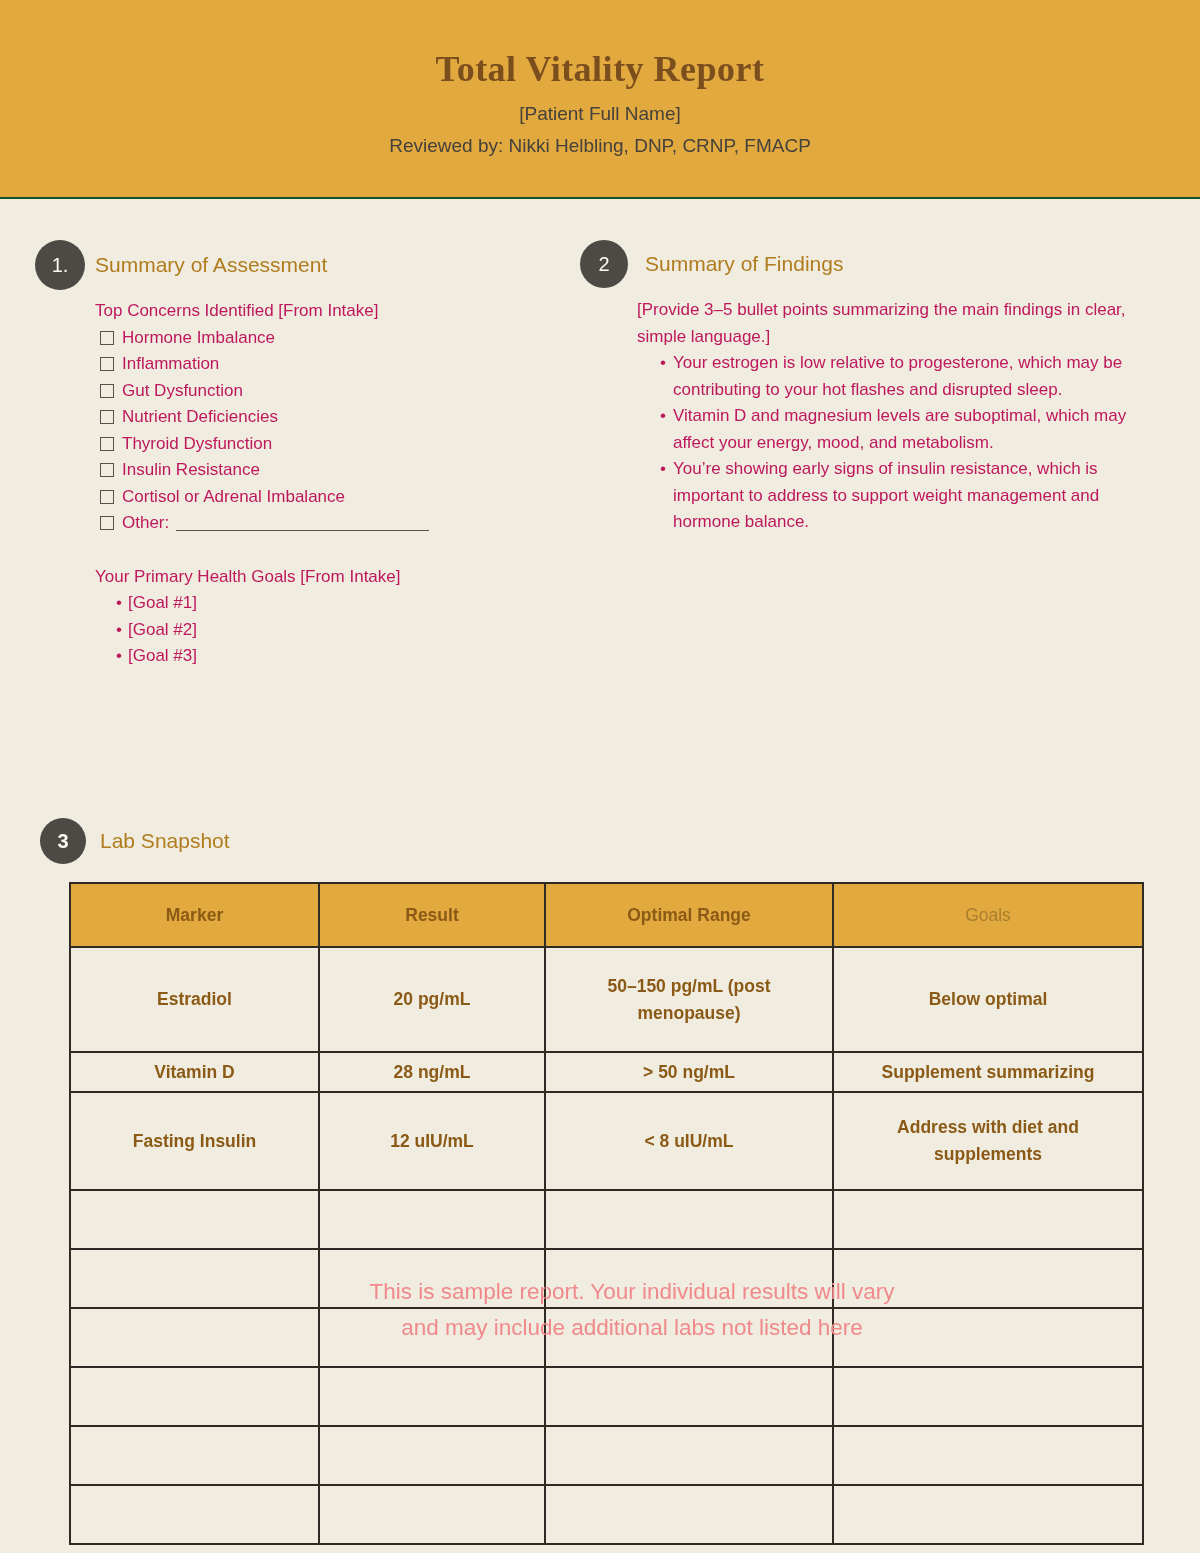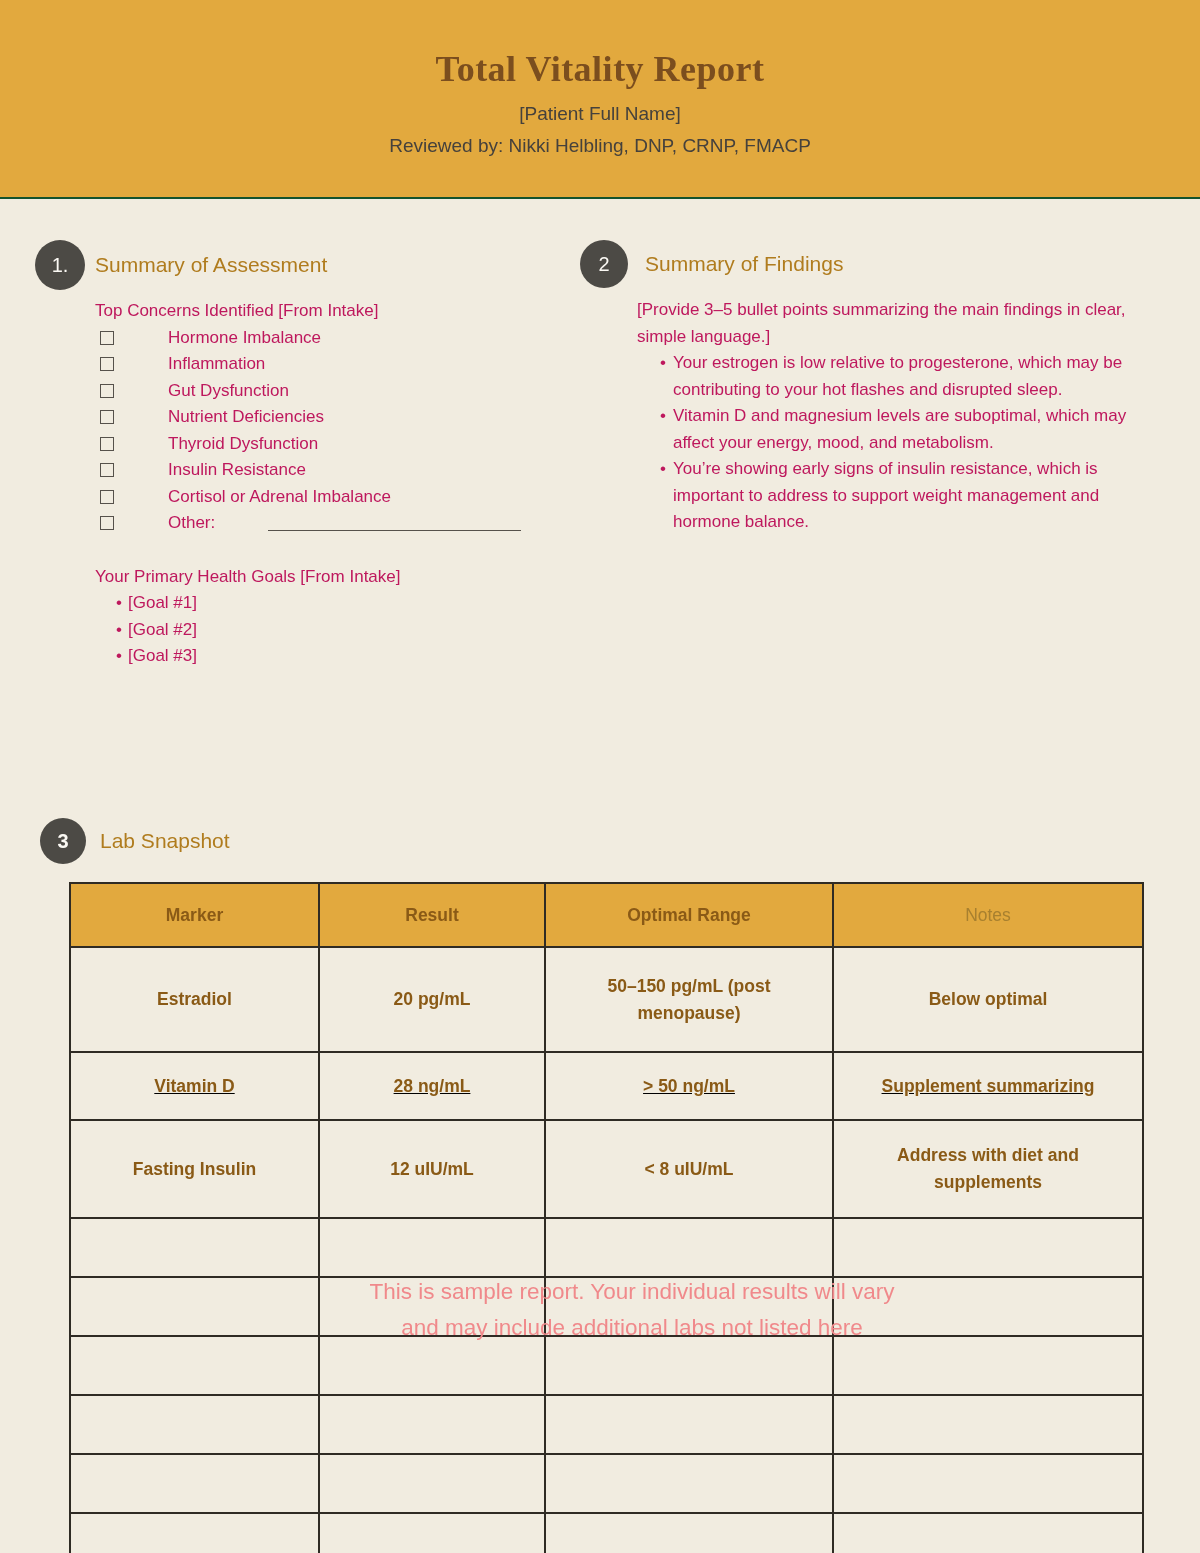--- a/index.html
+++ b/index.html
@@ -25,21 +25,21 @@
   .col-assess .numcircle{width:50px;height:50px;font-size:20px;}
   .col-assess .sec-head{gap:10px;}
   .col-findings{position:absolute;left:578px;top:240px;width:575px;}
   .col-findings .numcircle{width:48px;height:48px;font-size:20px;margin-left:2px;}
   .col-findings .sec-head{gap:17px;}
 
   .body-txt{font-size:17px;line-height:26.5px;color:#be185d;}
   .col-assess .sec-body{margin-left:60px;margin-top:8px;}
   .col-findings .sec-body{margin-left:59px;margin-top:9px;width:492px;}
 
-  .check-row{display:flex;align-items:center;height:26.5px;gap:46px;}
+  .check-row{display:flex;align-items:center;height:26.5px;}
   .checkbox{display:inline-block;width:12px;height:12px;border:1.5px solid #56514b;
             margin:0 8px 0 5px;flex:0 0 auto;background:transparent;}
   .fill-line{display:inline-block;width:253px;height:15px;margin-left:7px;
              border-bottom:1.5px solid #56514b;}
 
   .goals-head{margin-top:27px;}
   .bullet-row{display:flex;}
   .bullet-glyph{flex:0 0 auto;width:20px;margin-left:16px;text-align:center;}
   .col-assess .bullet-glyph{margin-left:15px;width:18px;}
   .bullet-text{flex:1;}
@@ -52,21 +52,21 @@
   table.lab{position:absolute;left:69px;top:882px;width:1073px;border-collapse:collapse;
             table-layout:fixed;}
   table.lab col.c0{width:249px;} table.lab col.c1{width:226px;}
   table.lab col.c2{width:288px;} table.lab col.c3{width:310px;}
   table.lab th,table.lab td{border:2px solid #2f2b24;text-align:center;vertical-align:middle;
             padding:4px 28px;font-size:17.5px;background:#f1ece0;}
   table.lab th{background:#e2a93e;font-weight:700;color:#8a5a16;height:54px;padding:4px 10px;}
   table.lab th.light{font-weight:400;color:#a8802f;}
   table.lab td{font-weight:700;color:#8a5a16;line-height:27px;}
   td.notes-light{font-weight:400;color:#a8802f;}
-  tr.r0{height:105px;} tr.r1{height:68px;text-decoration:underline;} tr.r2{height:98px;} tr.empty td{height:49px;}
+  tr.r0{height:105px;} tr.r1{height:40px;} tr.r2{height:98px;} tr.empty td{height:49px;}
 
   
   .watermark{position:absolute;left:0;top:1274px;width:1200px;text-align:center;
              font-size:22.5px;line-height:36px;color:#f0898b;z-index:5;pointer-events:none;padding-left:32px;}
 </style>
 </head>
 <body>
 
 <div class="page">
 
@@ -166,21 +166,21 @@
         <col class="c0">
         <col class="c1">
         <col class="c2">
         <col class="c3">
       </colgroup>
     <thead>
       <tr>
         <th>Marker</th>
         <th>Result</th>
         <th>Optimal Range</th>
-        <th class="light">Notes</th>
+        <th class="light">Goals</th>
       </tr>
     </thead>
     <tbody id="lab-body">
       <tr class="r0">
         <td>Estradiol</td>
         <td>20 pg/mL</td>
         <td>50–150 pg/mL (post menopause)</td>
         <td class="notes-light">Below optimal</td>
       </tr>
       <tr class="r1">

